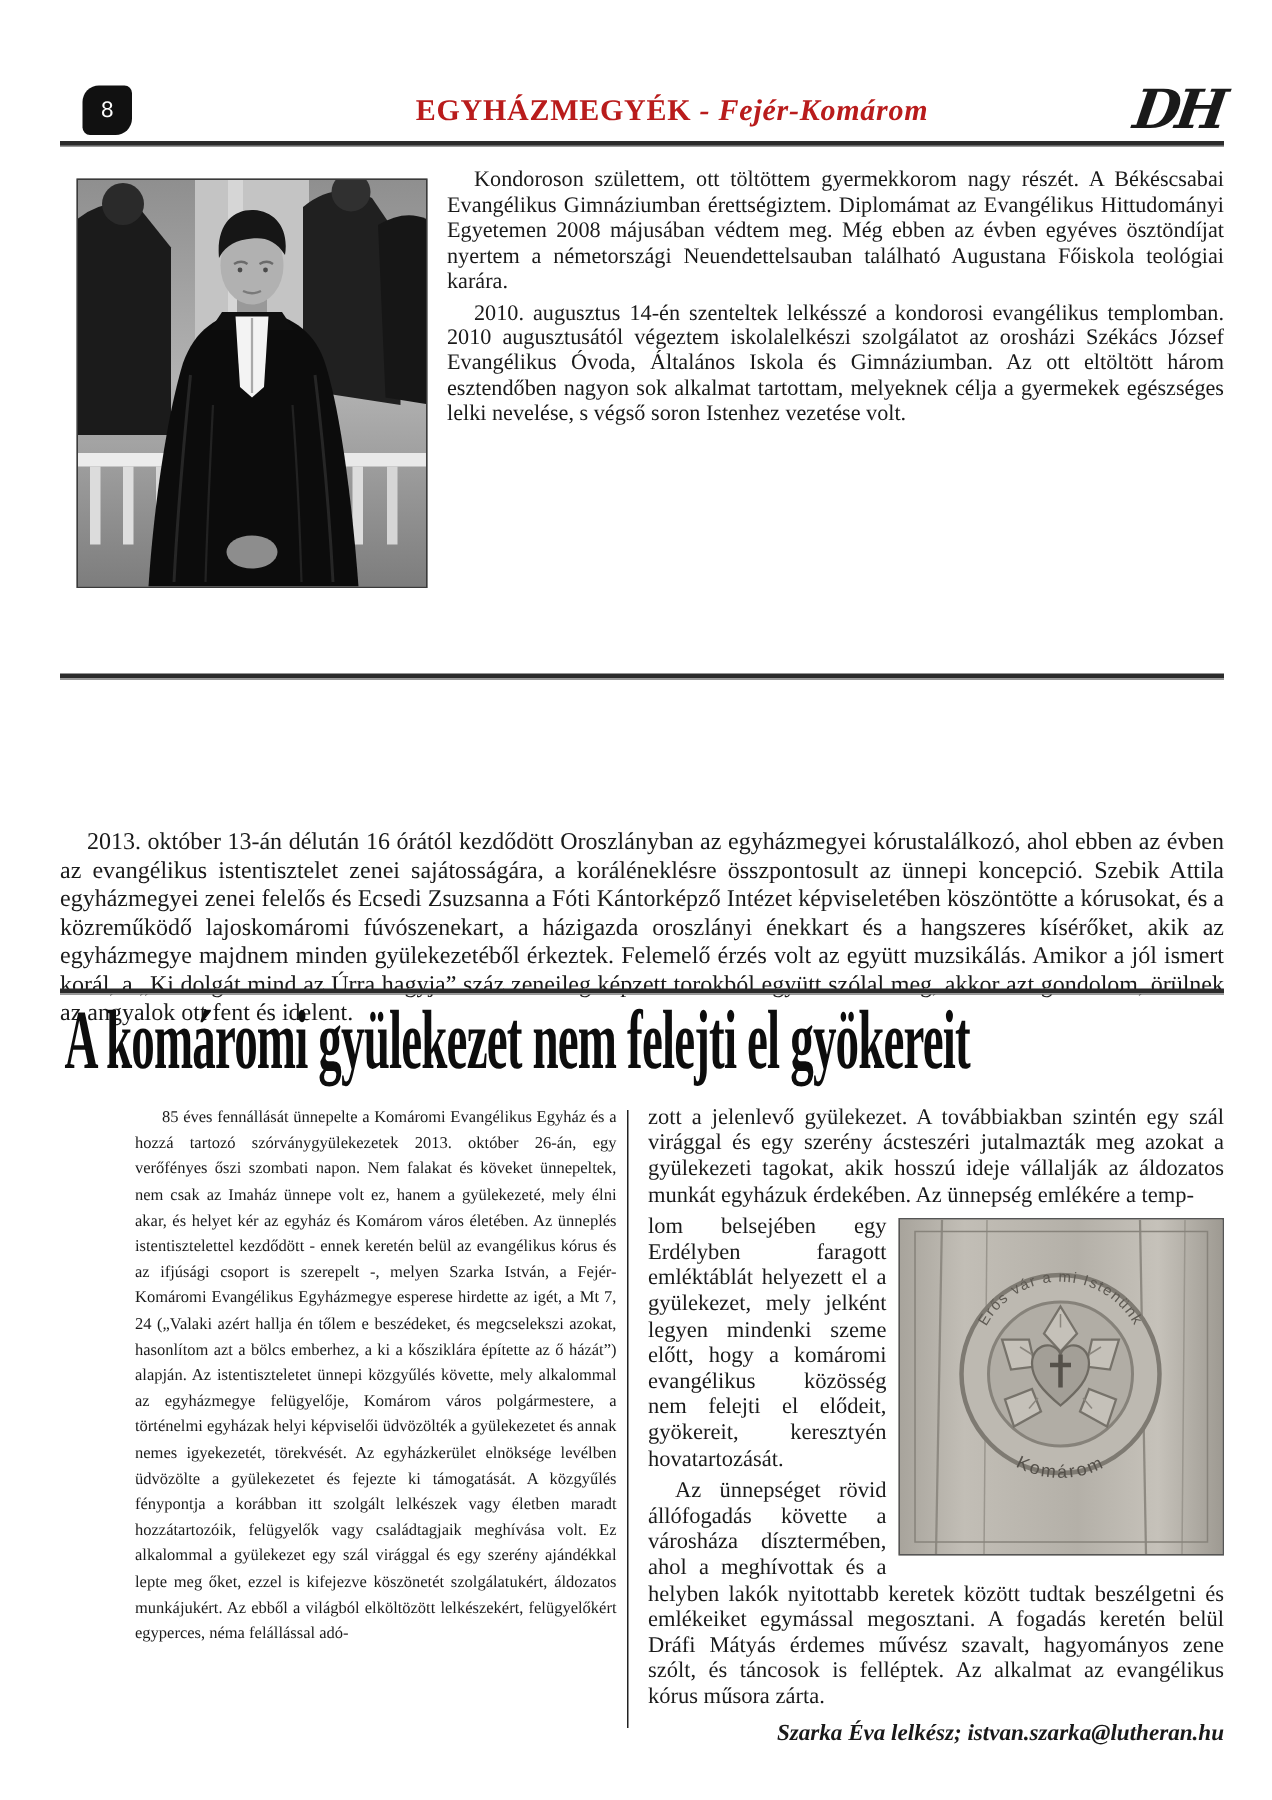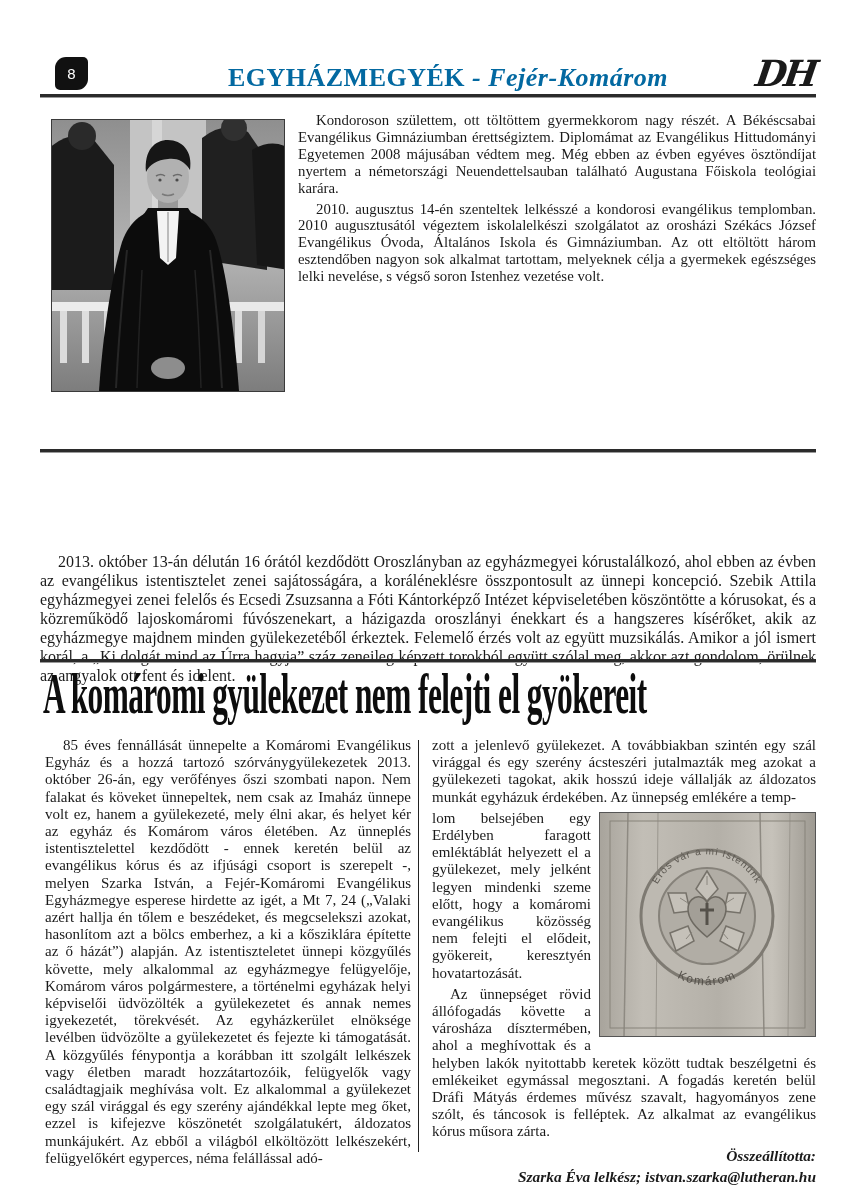--- a/index.html
+++ b/index.html
@@ -2,22 +2,22 @@
 <html><head>
 <meta charset="utf-8">
 <style>
   html,body{margin:0;padding:0;background:#e8e8e8;}
   #page{position:relative;width:848px;height:1200px;background:#ffffff;overflow:hidden;
         font-family:"Liberation Serif","DejaVu Serif",serif;color:#1a1a1a;}
   
   .badge{position:absolute;left:55px;top:57px;width:33px;height:33px;background:#111;
          border-radius:11px 5px 11px 5px;color:#fff;font-family:"Liberation Sans",sans-serif;
          font-size:15px;display:flex;align-items:center;justify-content:center;}
-  .head-title{position:absolute;left:0;right:0;top:63px;text-align:center;font-size:26px;
-              letter-spacing:.5px;color:#0369a1;padding-left:48px;}
+  .head-title{position:absolute;left:0;right:0;top:63px;text-align:center;font-size:20px;
+              letter-spacing:.5px;color:#b91c1c;padding-left:48px;}
   .head-title .caps{font-weight:600;}
   .head-title .sub{font-weight:700;font-style:italic;}
   .logo{position:absolute;right:33px;top:52px;font-size:36px;font-weight:700;font-style:italic;
         font-family:"DejaVu Serif",serif;letter-spacing:-3px;transform:skewX(-8deg);}
   .rule{position:absolute;left:40px;width:776px;height:3px;background:#2b2b2b;
         border-bottom:1px solid #9a9a9a;}
   
   .para{margin:0 0 4px 0;text-align:justify;text-indent:18px;font-size:14.8px;line-height:16.9px;}
   
   #article1{position:absolute;left:40px;top:112px;width:776px;}
@@ -28,21 +28,21 @@
   .headline{position:absolute;left:43px;white-space:nowrap;font-weight:700;color:#0d0d0d;
             font-family:"Liberation Serif",serif;}
   .headline>span{display:inline-block;transform-origin:0 60%;}
   #h1 .sc{font-size:60px;transform:scaleX(.68);letter-spacing:-1px;}
   #h2 .sc{font-size:56px;transform:scaleX(.56);letter-spacing:-1px;}
   
   #article2{position:absolute;left:40px;top:524px;width:776px;}
   #article2 .para{font-size:16px;line-height:19px;margin-top:28px;}
   
   #col-left{position:absolute;left:45px;top:737px;width:366px;}
-  #col-left .para{font-size:15px;line-height:17.2px;}
+  #col-left .para{font-size:11px;line-height:17.2px;margin-left:45px;}
   #col-divider{position:absolute;left:418px;top:740px;width:1px;height:412px;background:#222;}
   #col-right{position:absolute;left:432px;top:737px;width:384px;}
   #col-right .para{font-size:15px;line-height:17.2px;}
   .carving-frame{float:right;width:215px;height:223px;margin:2px 0 6px 8px;border:1px solid #555;
                  background:#b9b6b0;}
   .byline{clear:right;text-align:right;font-weight:700;font-style:italic;font-size:15.4px;
           line-height:21px;margin-top:2px;}
   svg{display:block;}
 </style>
 </head>
@@ -178,18 +178,17 @@
           <path id="ringBottom" d="M 70,160 A 62,62 0 0 0 144,160" fill="none"></path>
           <text font-size="12" fill="#54504a" font-family="Liberation Sans, sans-serif" letter-spacing="1.5">
             <textPath href="#ringBottom" startOffset="50%" text-anchor="middle">Komárom</textPath>
           </text>
         </svg>
       </div>
       <p class="para" style="text-indent:0">lom belsejében egy Erdélyben faragott emléktáblát helyezett el a gyülekezet, mely jelként legyen mindenki szeme előtt, hogy a komáromi evangélikus közösség nem felejti el elődeit, gyökereit, keresztyén hovatartozását.</p>
       <p class="para">Az ünnepséget rövid állófogadás követte a városháza dísztermében, ahol a meghívottak és a helyben lakók nyitottabb keretek között tudtak beszélgetni és emlékeiket egymással megosztani. A fogadás keretén belül Dráfi Mátyás érdemes művész szavalt, hagyományos zene szólt, és táncosok is felléptek. Az alkalmat az evangélikus kórus műsora zárta.</p>
     </div>
     <div class="byline">
-      <div>Összeállította:</div>
       <div>Szarka Éva lelkész; istvan.szarka@lutheran.hu</div>
     </div>
   </div>
 
 </div>
 
 </body></html>

